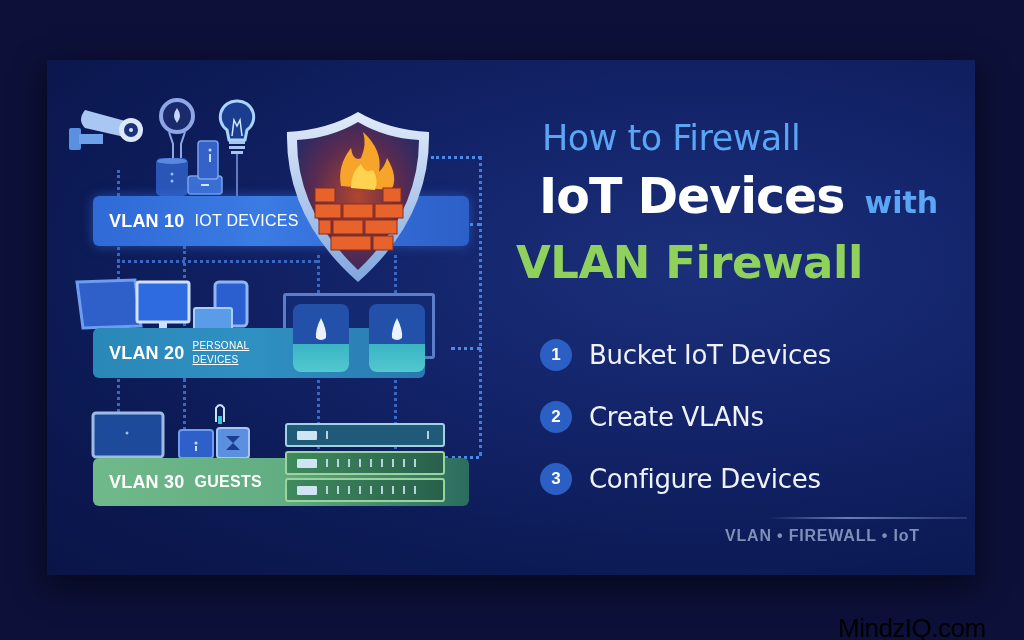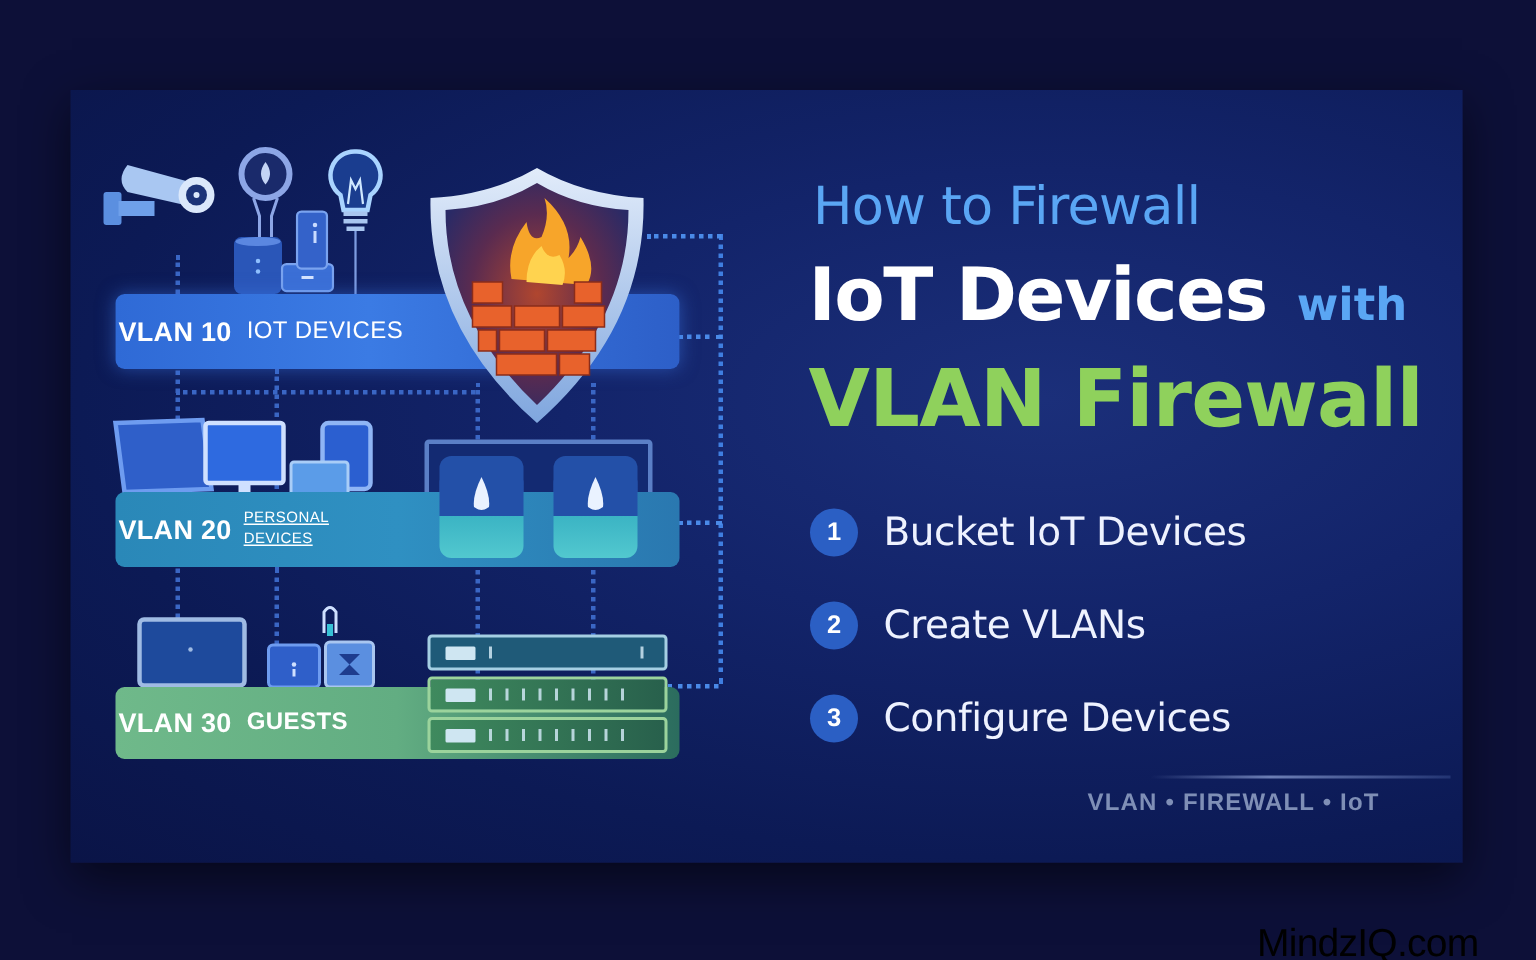--- a/index.html
+++ b/index.html
@@ -17,42 +17,42 @@
   }
   .abs { position: absolute; }
 
   
   .vdot { position: absolute; width: 0; border-left: 3px dotted #3f7ee0; }
   .hdot { position: absolute; height: 0; border-top: 3px dotted #4a8ae8; }
 
   
   .bar {
     position: absolute; border-radius: 6px;
-    display: flex; align-items: center; padding-left: 2px; color: #fff;
-    font-family: "Liberation Sans", sans-serif; font-weight: bold;
+    display: flex; align-items: center; padding-left: 16px; color: #fff;
+    font-family: "Liberation Sans", sans-serif; font-weight: bold; margin-left: 16px;
   }
   .bar1 { left: 30px; top: 136px; width: 376px; height: 50px;
     background: linear-gradient(90deg, #2f6ad6 0%, #3b7be4 45%, #2d5fc8 100%);
     box-shadow: 0 0 12px rgba(60,120,230,0.5); }
   .bar2 { left: 30px; top: 268px; width: 376px; height: 50px;
     background: linear-gradient(90deg, #2a88b8 0%, #2f90c2 50%, #2a78b0 100%); }
   .bar3 { left: 30px; top: 398px; width: 376px; height: 48px;
     background: linear-gradient(90deg, #6fb98a 0%, #62ad82 50%, #2b6c5e 100%); }
   .vnum { font-size: 18px; letter-spacing: 0.2px; }
   .vlabel { font-size: 16px; font-weight: normal; margin-left: 10px; letter-spacing: 0.3px; }
   .vlabel2 { font-size: 10px; font-weight: normal; margin-left: 8px; line-height: 14px; letter-spacing: 0.3px; text-decoration: underline; }
 
   
   .t1 { position: absolute; left: 495px; top: 58px; font-family: "DejaVu Sans", sans-serif;
         font-size: 35px; color: #5aa6f4; letter-spacing: -0.5px; }
   .t2 { position: absolute; left: 492px; top: 108px; font-family: "DejaVu Sans", sans-serif;
         font-weight: bold; font-size: 49px; color: #ffffff; letter-spacing: -1px; white-space: nowrap; }
   .t2 .with { font-size: 30px; color: #5aa6f4; font-weight: bold; margin-left: 20px; letter-spacing: 0; }
-  .t3 { position: absolute; left: 492px; top: 176px; font-family: "DejaVu Sans", sans-serif;
-        font-weight: bold; font-size: 53px; color: #8fd15c; letter-spacing: -0.5px; }
+  .t3 { position: absolute; left: 469px; top: 176px; font-family: "DejaVu Sans", sans-serif;
+        font-weight: bold; font-size: 45px; color: #8fd15c; letter-spacing: -0.5px; }
 
   .steps { position: absolute; left: 493px; top: 264px; }
   .step { display: flex; align-items: center; height: 62px; }
   .badge { width: 32px; height: 32px; border-radius: 50%; background: #2b5fc4;
            color: #fff; font-weight: bold; font-size: 17px; display: flex; align-items: center; justify-content: center;
            font-family: "Liberation Sans", sans-serif; }
   .step-label { color: #eef2ff; font-size: 26px; margin-left: 17px; font-family: "DejaVu Sans", sans-serif; letter-spacing: -0.3px; }
 
   .rule { position: absolute; left: 720px; top: 457px; width: 200px; height: 2px;
           background: linear-gradient(90deg, rgba(120,150,220,0) 0%, rgba(170,190,240,0.6) 40%, rgba(120,150,220,0.2) 100%); }
@@ -168,21 +168,21 @@
   <svg class="abs" style="left:166px; top:220px;" width="36" height="48" viewBox="0 0 36 48">
     <rect x="2" y="2" width="32" height="44" rx="4" fill="#2b5fd0" stroke="#8fb5f5" stroke-width="3"></rect>
   </svg>
   <svg class="abs" style="left:145px; top:246px;" width="42" height="26" viewBox="0 0 42 26">
     <rect x="2" y="2" width="38" height="22" rx="2" fill="#5b9ce8" stroke="#a9cdf7" stroke-width="2"></rect>
   </svg>
   <div class="abs" style="left:236px; top:233px; width:152px; height:66px; border:3px solid #5b7fc6; border-radius:3px; background:#132a72;"></div>
   <div class="fwbox" style="left:246px; top:244px;"></div>
   <div class="fwbox" style="left:322px; top:244px;"></div>
 
-  <div class="bar bar2" style="width:376px;">
+  <div class="bar bar2" style="width:332px;">
     <span class="vnum">VLAN 20</span>
     <span class="vlabel2">
       <span>PERSONAL</span><br>
       <span>DEVICES</span>
     </span>
   </div>
 
   <div class="fwbox" style="left:246px; top:254px; z-index:2;"></div>
   <div class="fwbox" style="left:322px; top:254px; z-index:2;"></div>
   <svg class="abs" style="left:264px; top:256px; z-index:3;" width="20" height="30" viewBox="0 0 20 30">

